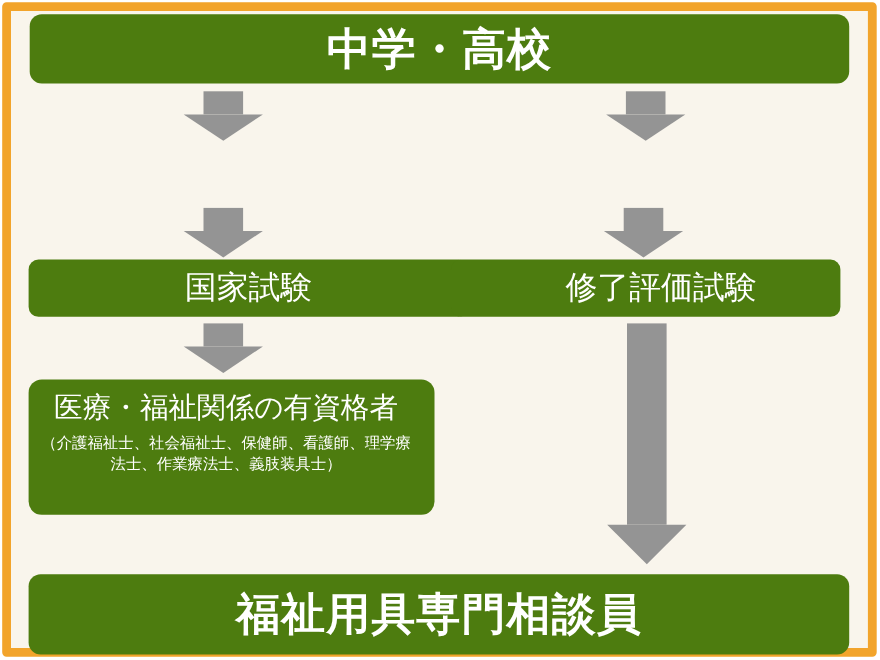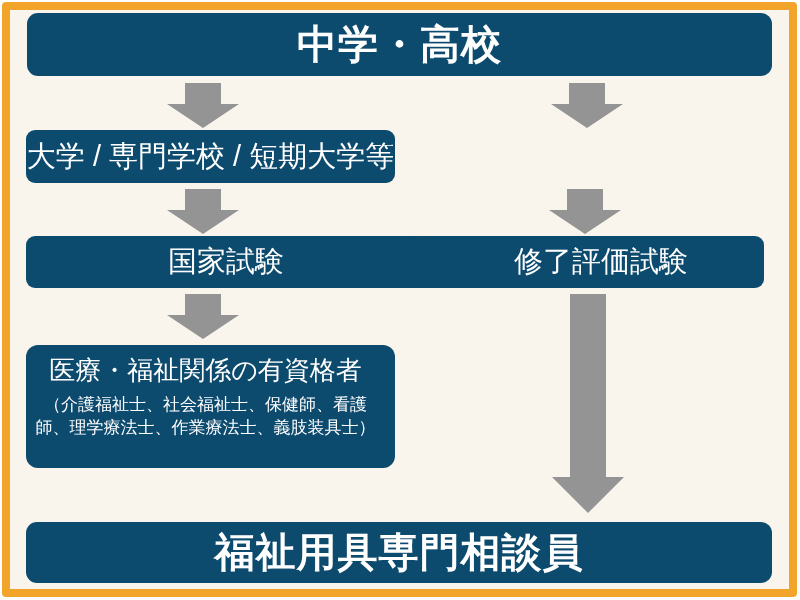--- a/index.html
+++ b/index.html
@@ -22,21 +22,21 @@
     top: 2px;
     right: 3px;
     bottom: 3px;
     border: 8px solid #f2a42b;
     border-radius: 4px;
     background: #f9f5ec;
     box-sizing: border-box;
   }
   .node {
     position: absolute;
-    background: #0c4a6e;
+    background: #4d7c0f;
     color: #ffffff;
     display: flex;
     align-items: center;
     justify-content: center;
     text-align: center;
     box-sizing: border-box;
   }
   .node-wide {
     border-radius: 11px;
     font-size: 40px;
@@ -53,33 +53,33 @@
     flex-direction: column;
     justify-content: flex-start;
     padding: 9px 18px 6px 8px;
   }
   .node-tall .node-title {
     font-size: 26px;
     font-weight: 500;
     line-height: 1.25;
   }
   .node-tall .node-sub {
-    font-size: 17px;
+    font-size: 14px;
     font-weight: 400;
     line-height: 1.38;
     margin-top: 6px;
   }
   
   .box-top    { left: 27px;  top: 13px;  width: 745px; height: 63px; }
   .box-l1     { left: 26px;  top: 130px; width: 369px; height: 53px; }
   .box-r1     { left: 410px; top: 130px; width: 362px; height: 53px; }
   .box-l2     { left: 26px;  top: 236px; width: 400px; height: 52px; }
   .box-r2     { left: 410px; top: 236px; width: 354px; height: 52px; padding-left: 28px; }
   .box-l3     { left: 26px;  top: 345px; width: 369px; height: 123px; }
-  .box-bottom { left: 26px;  top: 522px; width: 746px; height: 61px; }
+  .box-bottom { left: 26px;  top: 522px; width: 746px; height: 73px; }
   
   .arrow { position: absolute; width: 72px; }
   .arrow .shaft {
     position: absolute;
     left: 50%;
     transform: translateX(-50%);
     top: 0;
     width: 36px;
     background: #949494;
   }
@@ -118,23 +118,20 @@
 
   <div class="arrow arrow-small a1">
     <div class="shaft"></div>
     <div class="head"></div>
   </div>
   <div class="arrow arrow-small a2">
     <div class="shaft"></div>
     <div class="head"></div>
   </div>
 
-  <div class="node node-mid box-l1">
-    <span>大学 / 専門学校 / 短期大学等</span>
-  </div>
 
   <div class="arrow arrow-small a3">
     <div class="shaft"></div>
     <div class="head"></div>
   </div>
   <div class="arrow arrow-small a4">
     <div class="shaft"></div>
     <div class="head"></div>
   </div>
 

